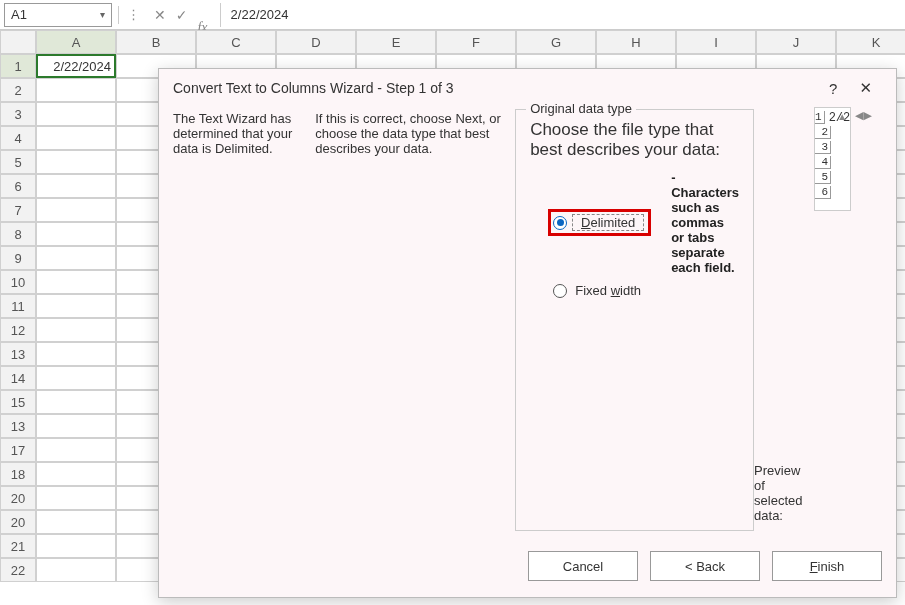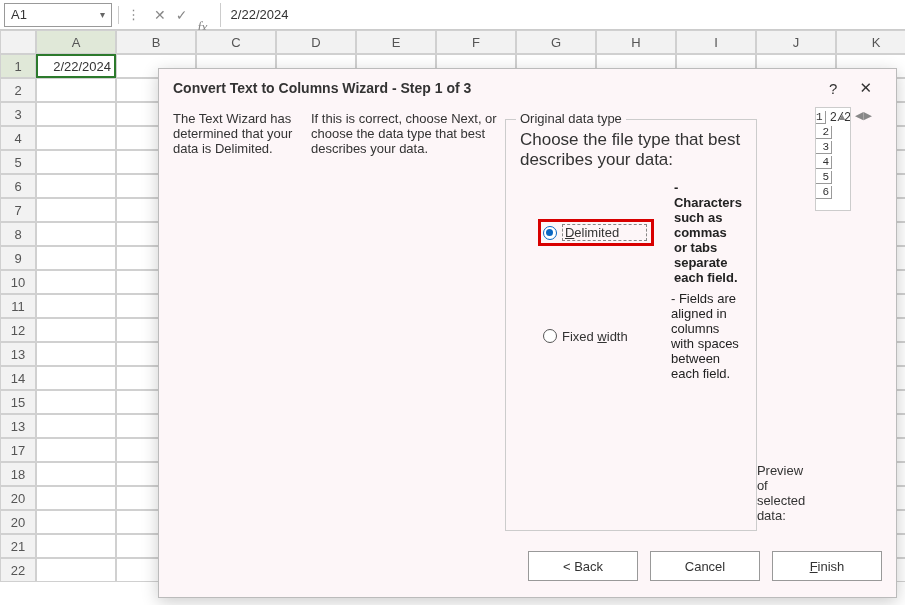--- a/index.html
+++ b/index.html
@@ -95,33 +95,33 @@
       box-shadow: 0 4px 16px rgba(0,0,0,0.2);
       display: flex;
       flex-direction: column;
     }
     .dialog-title {
       display: flex;
       align-items: center;
       padding: 6px 14px;
       font-size: 14px;
     }
-    .dialog-title-text { flex: 1; font-weight: bold; }
+    .dialog-title-text { flex: 1; }
     .dialog-help { padding: 4px 12px; cursor: pointer; font-size: 15px;}
     .dialog-close { padding: 4px 10px; cursor: pointer; font-size: 15px; }
     .dialog-body {
       flex: 1;
       padding: 0 20px 8px 14px;
       display: flex;
     }
     .body-text { margin: 4px 0 10px 0; font-size: 13px; color: #333; }
     .fieldset {
       border: 1px solid #ccc;
       padding: 10px 14px 12px 14px;
-      margin-top: 12px;
+      margin-top: 2px;
       position: relative;
     }
     .fieldset-legend {
       position: absolute;
       top: -9px;
       left: 10px;
       background: #fdf6f8;
       padding: 0 4px;
       font-size: 13px;
     }
@@ -140,21 +140,21 @@
       display: flex; align-items: center; justify-content: center;
       background: #fff;
     }
     .radio.checked { border-color: #0a66c2; }
     .radio.checked::after {
       content: "";
       width: 7px; height: 7px;
       border-radius: 50%;
       background: #0a66c2;
     }
-    .radio-label { font-size: 13px; width: 85px; }
+    .radio-label { font-size: 13px; width: 72px; text-align: center; }
     .radio-label.highlighted {
       border: 1px dashed #888;
       padding: 0 2px;
     }
     .radio-desc { font-size: 13px; color: #222; }
     .highlight-box-red {
       border: 3px solid #d80000;
       padding: 2px 4px 2px 2px;
       display: inline-flex;
       align-items: center;
@@ -542,21 +542,20 @@
           <span class="radio-label highlighted"><span></span><span class="underline-letter">D</span><span>elimited</span></span>
         </span>
         <span class="radio-desc" style="margin-left:14px;font-weight:bold;">- Characters such as commas or tabs separate each field.</span>
       </div>
 
       <div class="radio-row">
         <span style="display:inline-flex;align-items:center;gap:5px;padding:2px 4px 2px 5px;">
           <span class="radio"></span>
           <span class="radio-label"><span>Fixed </span><span class="underline-letter">w</span><span>idth</span></span>
         </span>
-        <span class="radio-desc" style="margin-left:14px;">- Fields are aligned in columns with spaces between each field.</span>
       </div>
     </div>
 
     <div class="preview-label">Preview of selected data:</div>
     <div class="preview-box">
       <div class="preview-content">
         <div class="preview-row">
             <span class="preview-row-num">1</span>
             <span>2/22/2024</span>
           </div>
@@ -584,22 +583,22 @@
       <span class="scroll-triangle scroll-up">▲</span>
     </div>
     <div class="scroll-row">
       <span>◀</span>
       <span>▶</span>
     </div>
   </div>
 
   <div class="dialog-buttons">
     <div class="btn">
-        <span>&lt; Back</span>
+        <span>Cancel</span>
       </div>
     <div class="btn">
-        <span>Cancel</span>
+        <span>&lt; Back</span>
       </div>
     <div class="btn">
         <span><span></span><span class="underline-letter">F</span><span>inish</span></span>
       </div>
   </div>
 </div>
 
 </body></html>

